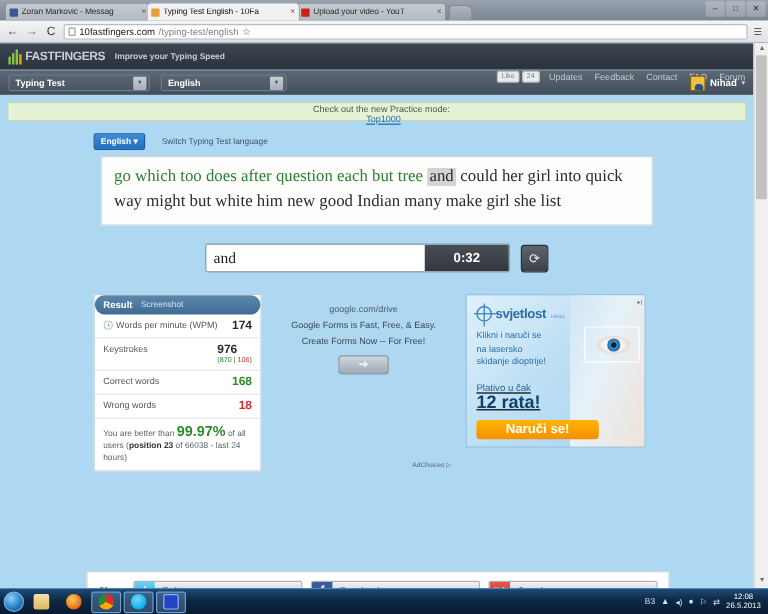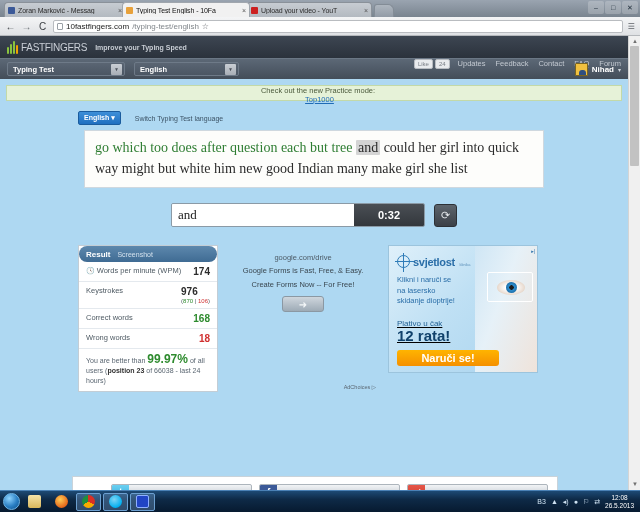--- a/index.html
+++ b/index.html
@@ -71,23 +71,23 @@
   .logo { display: flex; align-items: center; gap: 3px; }
   .logo-mark { width: 11px; height: 13px; position: relative; }
   .logo-mark i {
     position: absolute; bottom: 0; width: 2px; background: #f0a400; border-radius: 1px;
   }
   .logo-mark i:nth-child(1){ left:0; height:7px; background:#8ac43f; }
   .logo-mark i:nth-child(2){ left:3px; height:10px; background:#8ac43f; }
   .logo-mark i:nth-child(3){ left:6px; height:13px; background:#8ac43f; }
   .logo-mark i:nth-child(4){ left:9px; height:9px; background:#f0a400; }
   .logo-text { font-size: 10px; font-weight: bold; color: #fff; letter-spacing: -0.3px; }
-  .logo-text span { color: #c9ced6; font-weight: normal; }
+  .logo-text span { color: #c9ced6; font-weight: bold; }
   .tagline { font-size: 7px; color: #c8cdd4; font-weight: bold; margin-left: 8px; }
-  .head-right { margin-left: auto; display: flex; align-items: flex-start; gap: 8px; margin-top: 34px; }
+  .head-right { margin-left: auto; display: flex; align-items: center; gap: 8px; margin-top: 34px; }
   .fblike { display: flex; gap: 2px; }
   .fblike .lk { background: #e9ebee; border: 1px solid #b8bcc2; font-size: 6px; color: #7a7f86;
                 padding: 1px 3px; border-radius: 2px; }
   .headnav { display: flex; gap: 10px; }
   .headnav a { font-size: 7.5px; color: #c3c9d1; text-decoration: none; }
 
   
   .sub-bar {
     height: 21px; background: linear-gradient(180deg,#5c6876 0%,#434d59 100%);
     border-top: 1px solid #6b7785; display: flex; align-items: center; padding: 0 7px; gap: 9px;

